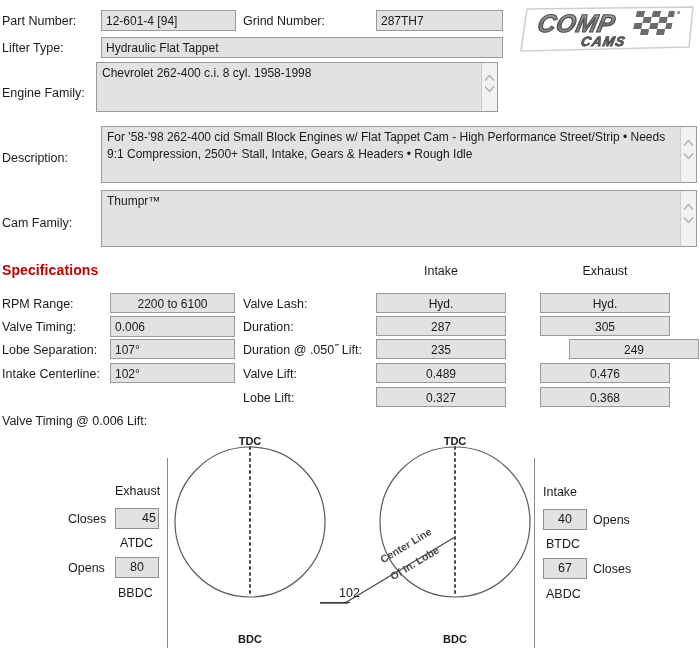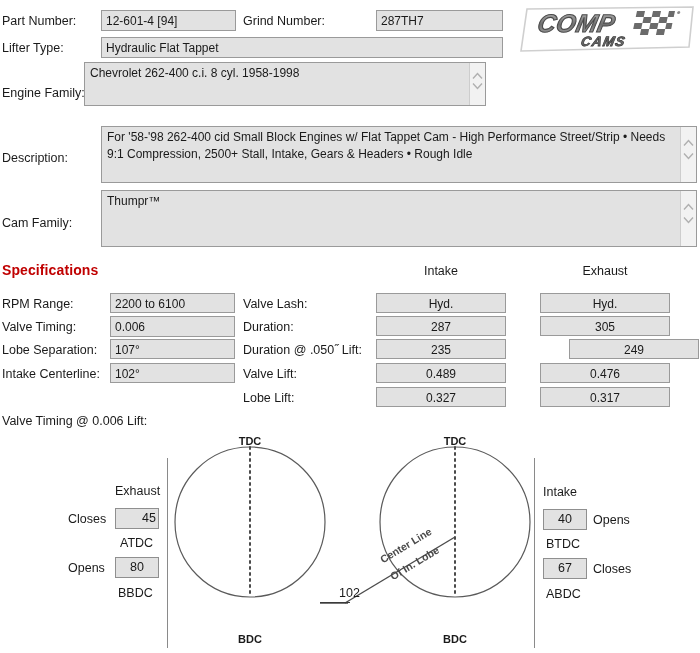--- a/index.html
+++ b/index.html
@@ -156,21 +156,21 @@
 <div class="abs label" style="left:2px; top:14px;">Part Number:</div>
 <div class="abs field" style="left:101px; top:10px; width:135px; height:21px;">12-601-4 [94]</div>
 
 <div class="abs label" style="left:243px; top:14px;">Grind Number:</div>
 <div class="abs field" style="left:376px; top:10px; width:127px; height:21px;">287TH7</div>
 
 <div class="abs label" style="left:2px; top:41px;">Lifter Type:</div>
 <div class="abs field" style="left:101px; top:37px; width:402px; height:21px;">Hydraulic Flat Tappet</div>
 
 <div class="abs label" style="left:2px; top:86px;">Engine Family:</div>
-<div class="abs textbox" style="left:84px; top:62px; width:402px; height:44px;">
+<div class="abs textbox" style="left:96px; top:62px; width:402px; height:50px;">
   <div class="tb-body">Chevrolet 262-400 c.i. 8 cyl. 1958-1998</div>
   <div class="tb-scroll">
     <span class="arrow up">
       <svg width="11" height="8" viewBox="0 0 11 8">
           <polyline points="1,6.5 5.5,1.5 10,6.5" fill="none" stroke="#b0b0b0" stroke-width="1.4"></polyline>
         </svg>
     </span>
     <span class="arrow down">
       <svg width="11" height="8" viewBox="0 0 11 8">
           <polyline points="1,1.5 5.5,6.5 10,1.5" fill="none" stroke="#b0b0b0" stroke-width="1.4"></polyline>
@@ -245,21 +245,21 @@
     </g>
   </svg>
 </div>
 
 <div class="abs" id="spec-heading">Specifications</div>
 
 <div class="abs colhead" style="left:376px; top:264px;">Intake</div>
 <div class="abs colhead" style="left:540px; top:264px;">Exhaust</div>
 
 <div class="abs label" style="left:2px; top:297px;">RPM Range:</div>
-<div class="abs field" style="left:110px; top:293px; width:125px; height:20px;">2200 to 6100</div>
+<div class="abs field" style="left:110px; top:293px; width:125px; height:20px;text-align:center;">2200 to 6100</div>
 
 <div class="abs label" style="left:2px; top:320px;">Valve Timing:</div>
 <div class="abs field" style="left:110px; top:316px; width:125px; height:21px;">0.006</div>
 
 <div class="abs label" style="left:2px; top:343px;">Lobe Separation:</div>
 <div class="abs field" style="left:110px; top:339px; width:125px; height:20px;">107°</div>
 
 <div class="abs label" style="left:2px; top:367px;">Intake Centerline:</div>
 <div class="abs field" style="left:110px; top:363px; width:125px; height:20px;">102°</div>
 
@@ -274,21 +274,21 @@
 <div class="abs label" style="left:243px; top:343px;">Duration @ .050˝ Lift:</div>
 <div class="abs field center" style="left:376px; top:339px; width:130px; height:20px;">235</div>
 <div class="abs field center" style="left:540px; top:339px; width:130px; height:20px;margin-left:29px;">249</div>
 
 <div class="abs label" style="left:243px; top:367px;">Valve Lift:</div>
 <div class="abs field center" style="left:376px; top:363px; width:130px; height:20px;">0.489</div>
 <div class="abs field center" style="left:540px; top:363px; width:130px; height:20px;">0.476</div>
 
 <div class="abs label" style="left:243px; top:391px;">Lobe Lift:</div>
 <div class="abs field center" style="left:376px; top:387px; width:130px; height:20px;">0.327</div>
-<div class="abs field center" style="left:540px; top:387px; width:130px; height:20px;">0.317</div>
+<div class="abs field center" style="left:540px; top:387px; width:130px; height:20px;">0.368</div>
 
 <div class="abs label" style="left:2px; top:414px; font-size:12.5px;">Valve Timing @ 0.006  Lift:</div>
 
 <div class="abs" id="diagram">
 
   <div class="abs vrule" style="left:167px; top:18px; height:190px;"></div>
 
   <div class="abs vrule" style="left:534px; top:18px; height:190px;"></div>
 
   <div class="abs dia-label" style="left:115px; top:44px;">Exhaust</div>

